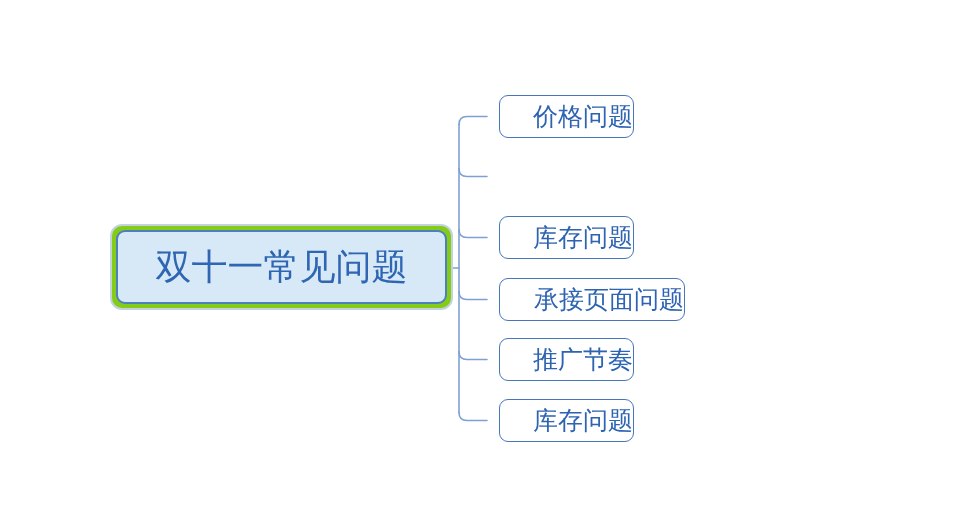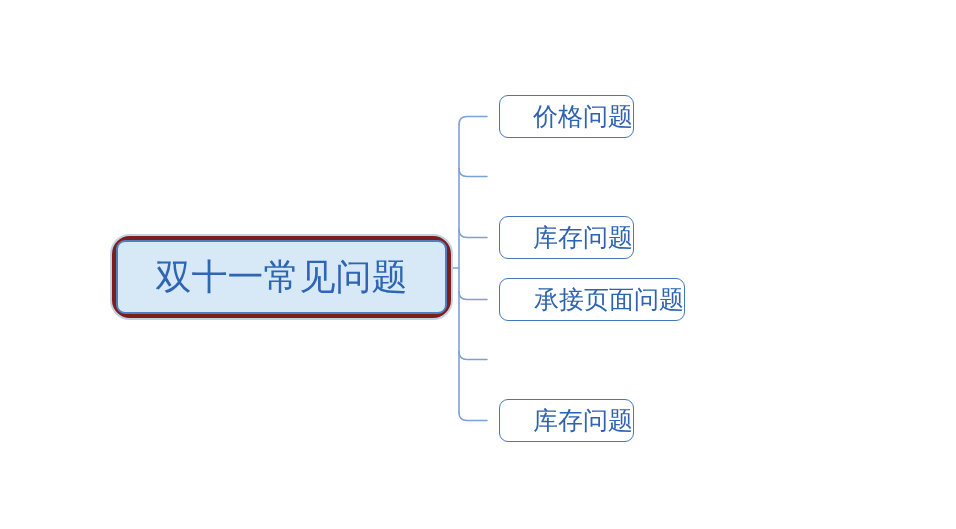--- a/index.html
+++ b/index.html
@@ -24,26 +24,26 @@
   .connector-svg path {
     fill: none;
     stroke: #7fa0d4;
     stroke-width: 1.6;
     stroke-linecap: round;
   }
   
   .root-halo {
     position: absolute;
     left: 110px;
-    top: 234px;
+    top: 224px;
     width: 343px;
     height: 86px;
     border: 2px solid #c3d2e1;
-    border-radius: 20px;
-    background: #7f1d1d;
+    border-radius: 12px;
+    background: #84cc16;
     box-sizing: border-box;
     z-index: 1;
   }
   .root-node {
     position: absolute;
     left: 4px;
     top: 4px;
     right: 4px;
     bottom: 4px;
     border: 2px solid #4e80bf;
@@ -117,18 +117,21 @@
 
 
   <div class="child-node c4">
     <span class="label">承接页面问题</span>
   </div>
 
   <div class="child-node c3">
     <span class="label">库存问题</span>
   </div>
 
+  <div class="child-node c5">
+    <span class="label">推广节奏</span>
+  </div>
 
   <div class="child-node c6">
     <span class="label">库存问题</span>
   </div>
 
 </div>
 
 </body></html>

